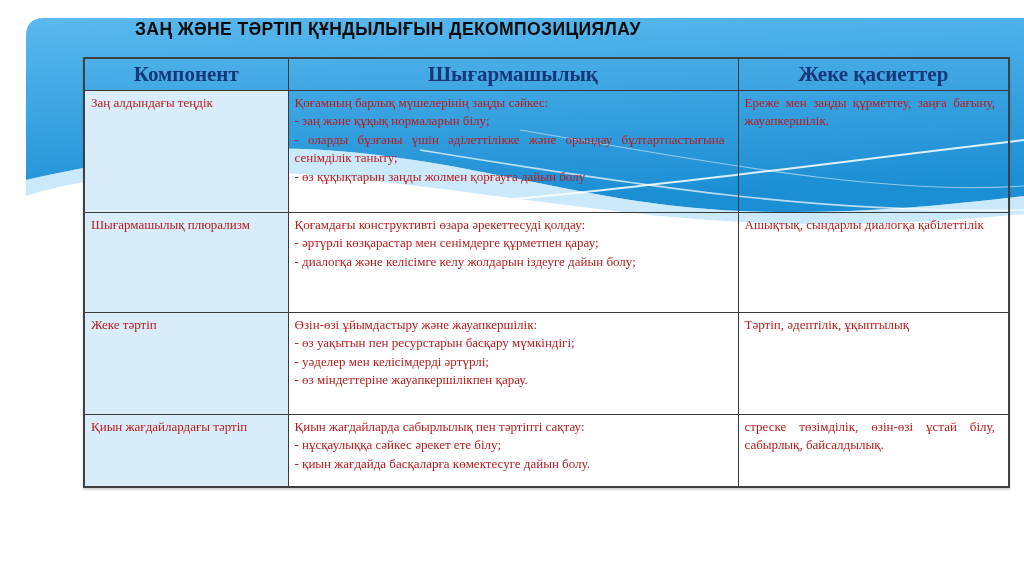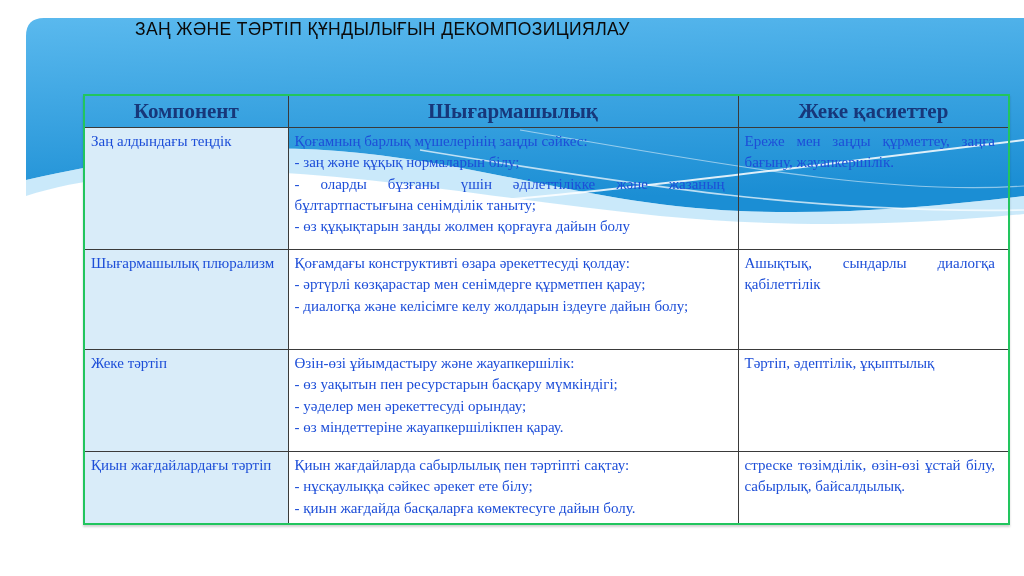--- a/index.html
+++ b/index.html
@@ -5,38 +5,38 @@
   html,body{margin:0;padding:0;}
   body{
     width:1024px;height:576px;position:relative;overflow:hidden;
     background:#ffffff;
     font-family:"Liberation Serif", serif;
   }
   .bg-svg{position:absolute;left:0;top:0;width:1024px;height:576px;z-index:0;}
   .slide-title{
     position:absolute;left:135px;top:19px;z-index:2;
     font-family:"Liberation Sans", sans-serif;
-    font-weight:400;font-size:17.5px;letter-spacing:.4px;
+    font-weight:700;font-size:17.5px;letter-spacing:.4px;
     color:#0a0a0a;
   }
   table.main{
     position:absolute;left:83px;top:57px;z-index:2;
     width:925px;border-collapse:collapse;table-layout:fixed;
     background:transparent;
   }
   table.main, table.main td, table.main th{
     border:1px solid #3a3a3a;
   }
-  table.main{border:2px solid #22c55e;box-shadow:0 2px 2px rgba(0,0,0,0.18);margin-top:37px;}
+  table.main{border:2px solid #404040;box-shadow:0 2px 2px rgba(0,0,0,0.18);}
   th.hdr{
     height:31px;vertical-align:middle;text-align:center;
     font-size:21px;font-weight:700;color:#17377a;
     background:transparent;padding:0 4px;
   }
-  td{vertical-align:top;padding:3px 13px 3px 6px;font-size:15px;color:#1d4ed8;line-height:1.42;}
+  td{vertical-align:top;padding:3px 13px 3px 6px;font-size:13px;color:#b91c1c;line-height:1.42;}
   td.c-comp{background:#d9ecf9;}
   td.c-desc,td.c-qual{background:transparent;}
   .para{text-align:justify;}
   td.c-comp .para, td.c-qual .para{text-align:justify;}
   tr.r1{height:122px;}
   tr.r2{height:100px;}
   tr.r3{height:102px;}
   tr.r4{height:72px;}
 </style>
 </head>
@@ -80,21 +80,21 @@
     </tr>
   </thead>
   <tbody>
     <tr class="r1">
       <td class="c-comp">
           <div class="para">Заң алдындағы теңдік</div>
         </td>
       <td class="c-desc">
           <div class="para">Қоғамның барлық мүшелерінің заңды сәйкес:</div>
           <div class="para">- заң және құқық нормаларын білу;</div>
-          <div class="para">- оларды бұзғаны үшін әділеттілікке және жазаның бұлтартпастығына сенімділік таныту;</div>
+          <div class="para">- оларды бұзғаны үшін әділеттілікке және орындау бұлтартпастығына сенімділік таныту;</div>
           <div class="para">- өз құқықтарын заңды жолмен қорғауға дайын болу</div>
         </td>
       <td class="c-qual">
           <div class="para">Ереже мен заңды құрметтеу, заңға бағыну, жауапкершілік.</div>
         </td>
     </tr>
     <tr class="r2">
       <td class="c-comp">
           <div class="para">Шығармашылық плюрализм</div>
         </td>
@@ -107,21 +107,21 @@
           <div class="para">Ашықтық, сындарлы диалогқа қабілеттілік</div>
         </td>
     </tr>
     <tr class="r3">
       <td class="c-comp">
           <div class="para">Жеке тәртіп</div>
         </td>
       <td class="c-desc">
           <div class="para">Өзін-өзі ұйымдастыру және жауапкершілік:</div>
           <div class="para">- өз уақытын пен ресурстарын басқару мүмкіндігі;</div>
-          <div class="para">- уәделер мен әрекеттесуді орындау;</div>
+          <div class="para">- уәделер мен келісімдерді әртүрлі;</div>
           <div class="para">- өз міндеттеріне жауапкершілікпен қарау.</div>
         </td>
       <td class="c-qual">
           <div class="para">Тәртіп, әдептілік, ұқыптылық</div>
         </td>
     </tr>
     <tr class="r4">
       <td class="c-comp">
           <div class="para">Қиын жағдайлардағы тәртіп</div>
         </td>

